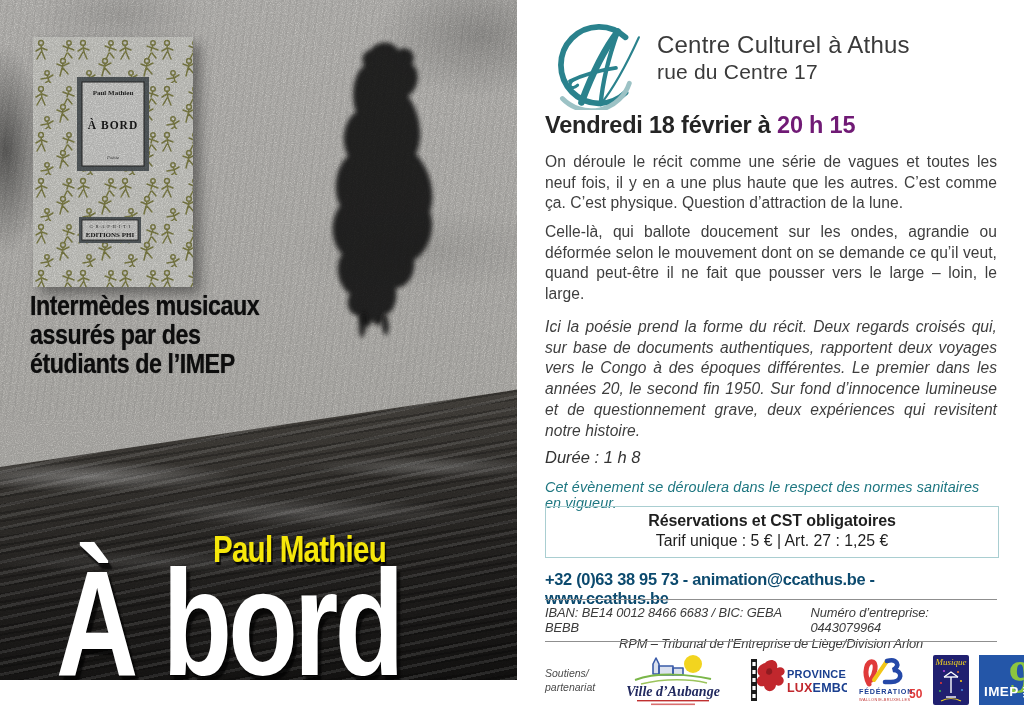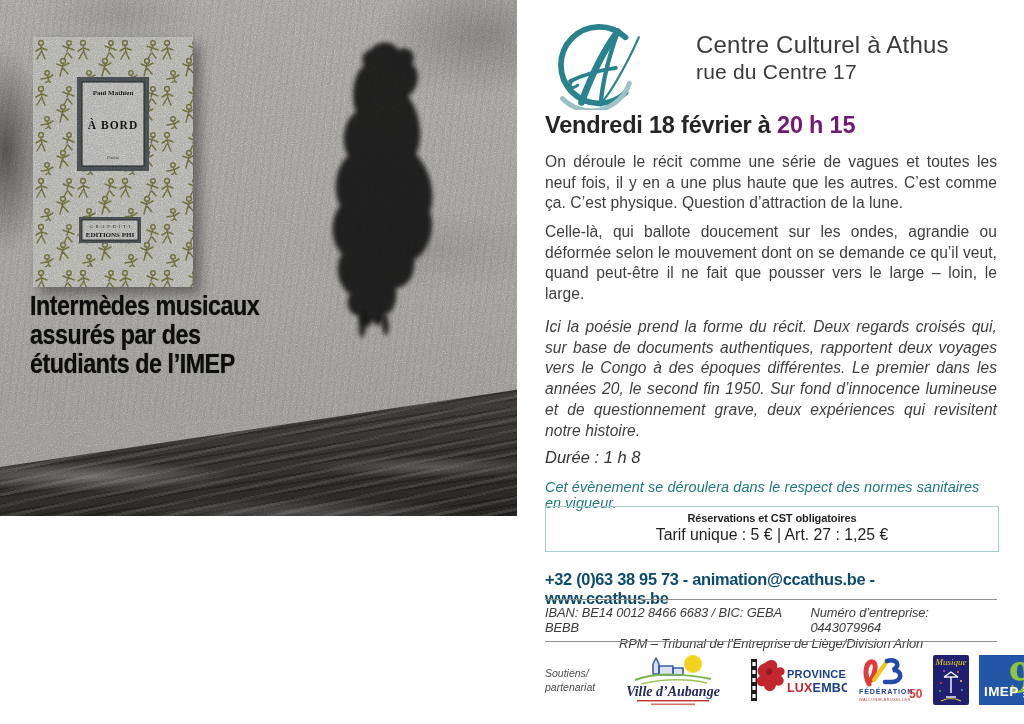--- a/index.html
+++ b/index.html
@@ -1,20 +1,20 @@
 <!DOCTYPE html>
 <html><head>
 <meta charset="utf-8">
 <style>
   html,body{margin:0;padding:0;}
   body{width:1024px;height:724px;background:#fff;font-family:"Liberation Sans",sans-serif;overflow:hidden;position:relative;}
   .flyer{position:absolute;inset:0;width:1024px;height:724px;background:#fff;}
 
   
-  .photo{position:absolute;left:0;top:0;width:517px;height:516px;overflow:hidden;
+  .photo{position:absolute;left:0;top:0;width:517px;height:680px;overflow:hidden;
     background:
       radial-gradient(150px 90px at 480px 35px, rgba(0,0,0,.20), transparent 70%),
       radial-gradient(55px 150px at 6px 150px, rgba(25,25,25,.55), transparent 70%),
       radial-gradient(120px 50px at 120px 15px, rgba(0,0,0,.10), transparent 70%),
       radial-gradient(200px 60px at 430px 250px, rgba(0,0,0,.08), transparent 70%),
       linear-gradient(#ebe9e5, #e4e2dd 55%, #d9d7d2);}
   .photo-streaks{position:absolute;left:0;top:0;width:517px;height:420px;
     background:repeating-linear-gradient(97deg, rgba(0,0,0,.045) 0 2px, transparent 2px 7px);
     opacity:.8;}
   .sea{position:absolute;left:0;top:372px;width:517px;height:352px;
@@ -45,37 +45,37 @@
     letter-spacing:-1px;text-shadow:2px 3px 1px rgba(0,0,0,.85);}
   .poster-title{position:absolute;left:56px;top:548px;color:#ffffff;font-weight:800;
     font-size:150px;line-height:1;transform:scaleX(.76);transform-origin:left top;
     letter-spacing:-5px;text-shadow:5px 6px 2px rgba(0,0,0,.70), 1px 1px 0 rgba(0,0,0,.8);}
 
   
   .right{position:absolute;left:517px;top:0;width:507px;height:724px;background:#fff;
     padding:0;color:#3f3f3f;}
   .rc{position:absolute;left:28px;width:452px;}
 
-  .org-header{top:22px;display:flex;align-items:flex-start;gap:39px;}
+  .org-header{top:22px;display:flex;align-items:flex-start;}
   .org-text{margin-left:16px;margin-top:8px;color:#3a3a3a;}
   .org-name{font-size:24px;letter-spacing:.2px;line-height:1.25;}
   .org-address{font-size:21px;letter-spacing:.2px;}
 
   .date-line{top:112px;font-size:23.5px;font-weight:700;color:#252525;letter-spacing:-.2px;}
   .date-time{color:#701a75;}
 
   .para{font-size:15.6px;line-height:20.7px;text-align:justify;color:#3e3e3e;letter-spacing:.05px;}
   .p1{top:152px;}
   .p2{top:222px;}
   .p3{top:317px;font-style:italic;}
   .duration{top:448px;font-style:italic;font-size:16.5px;color:#333;}
   .note{top:479px;font-style:italic;font-size:14.4px;color:#1d7680;letter-spacing:.1px;}
 
   .booking-box{top:506px;border:1.5px solid #a9ced1;text-align:center;padding:5px 0 7px 0;color:#1f1f1f;}
-  .booking-title{font-size:11px;font-weight:700;letter-spacing:-.1px;}
+  .booking-title{font-size:16px;font-weight:700;letter-spacing:-.1px;}
   .booking-tarif{font-size:15.8px;margin-top:2px;}
 
   .contact{top:570px;font-weight:700;font-size:16.4px;color:#0c4a6e;letter-spacing:-.3px;}
 
   .rule{position:absolute;left:28px;width:452px;border-top:1px solid #8f8f8f;height:0;}
   .rule1{top:599px;}
   .rule2{top:641px;}
   .legal{top:605px;font-style:italic;font-size:12.9px;color:#3b3b3b;letter-spacing:-.1px;}
   .legal-l1{display:flex;justify-content:flex-start;}
   .legal-l2{text-align:center;margin-top:1px;}

